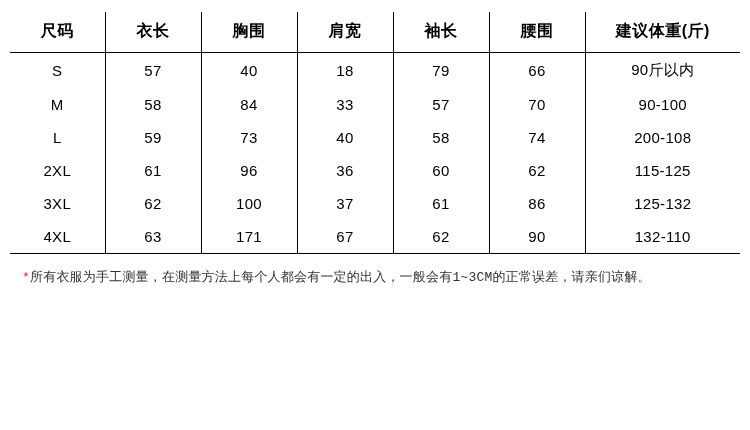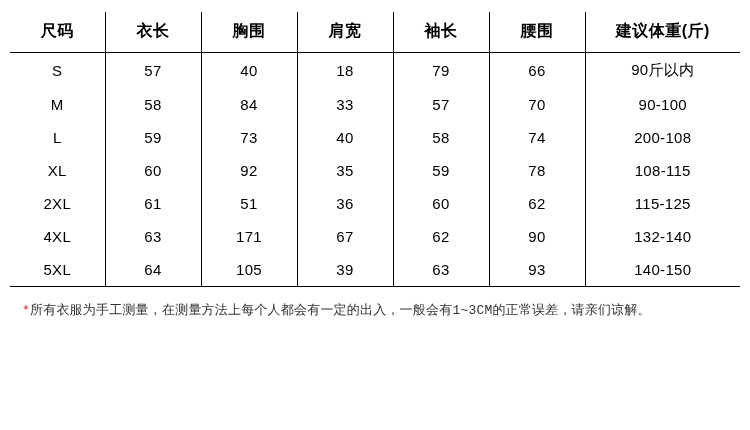--- a/index.html
+++ b/index.html
@@ -121,53 +121,44 @@
       <tr>
         <td>L</td>
         <td>59</td>
         <td>73</td>
         <td>40</td>
         <td>58</td>
         <td>74</td>
         <td>200-108</td>
       </tr>
       <tr>
-        <td>XL</td>
-        <td>60</td>
-        <td>92</td>
-        <td>35</td>
-        <td>59</td>
-        <td>78</td>
-        <td>108-115</td>
-      </tr>
-      <tr>
         <td>2XL</td>
         <td>61</td>
-        <td>51</td>
+        <td>96</td>
         <td>36</td>
         <td>60</td>
         <td>62</td>
         <td>115-125</td>
+      </tr>
+      <tr>
+        <td>3XL</td>
+        <td>62</td>
+        <td>100</td>
+        <td>37</td>
+        <td>61</td>
+        <td>86</td>
+        <td>125-132</td>
       </tr>
       <tr>
         <td>4XL</td>
         <td>63</td>
         <td>171</td>
         <td>67</td>
         <td>62</td>
         <td>90</td>
-        <td>132-140</td>
-      </tr>
-      <tr>
-        <td>5XL</td>
-        <td>64</td>
-        <td>105</td>
-        <td>39</td>
-        <td>63</td>
-        <td>93</td>
-        <td>140-150</td>
+        <td>132-110</td>
       </tr>
     </tbody>
   </table>
 
   <div class="note"><span class="star">*</span><span>所有衣服为手工测量，在测量方法上每个人都会有一定的出入，一般会有1~3CM的正常误差，请亲们谅解。</span></div>
 
 </div>
 
 </body></html>

